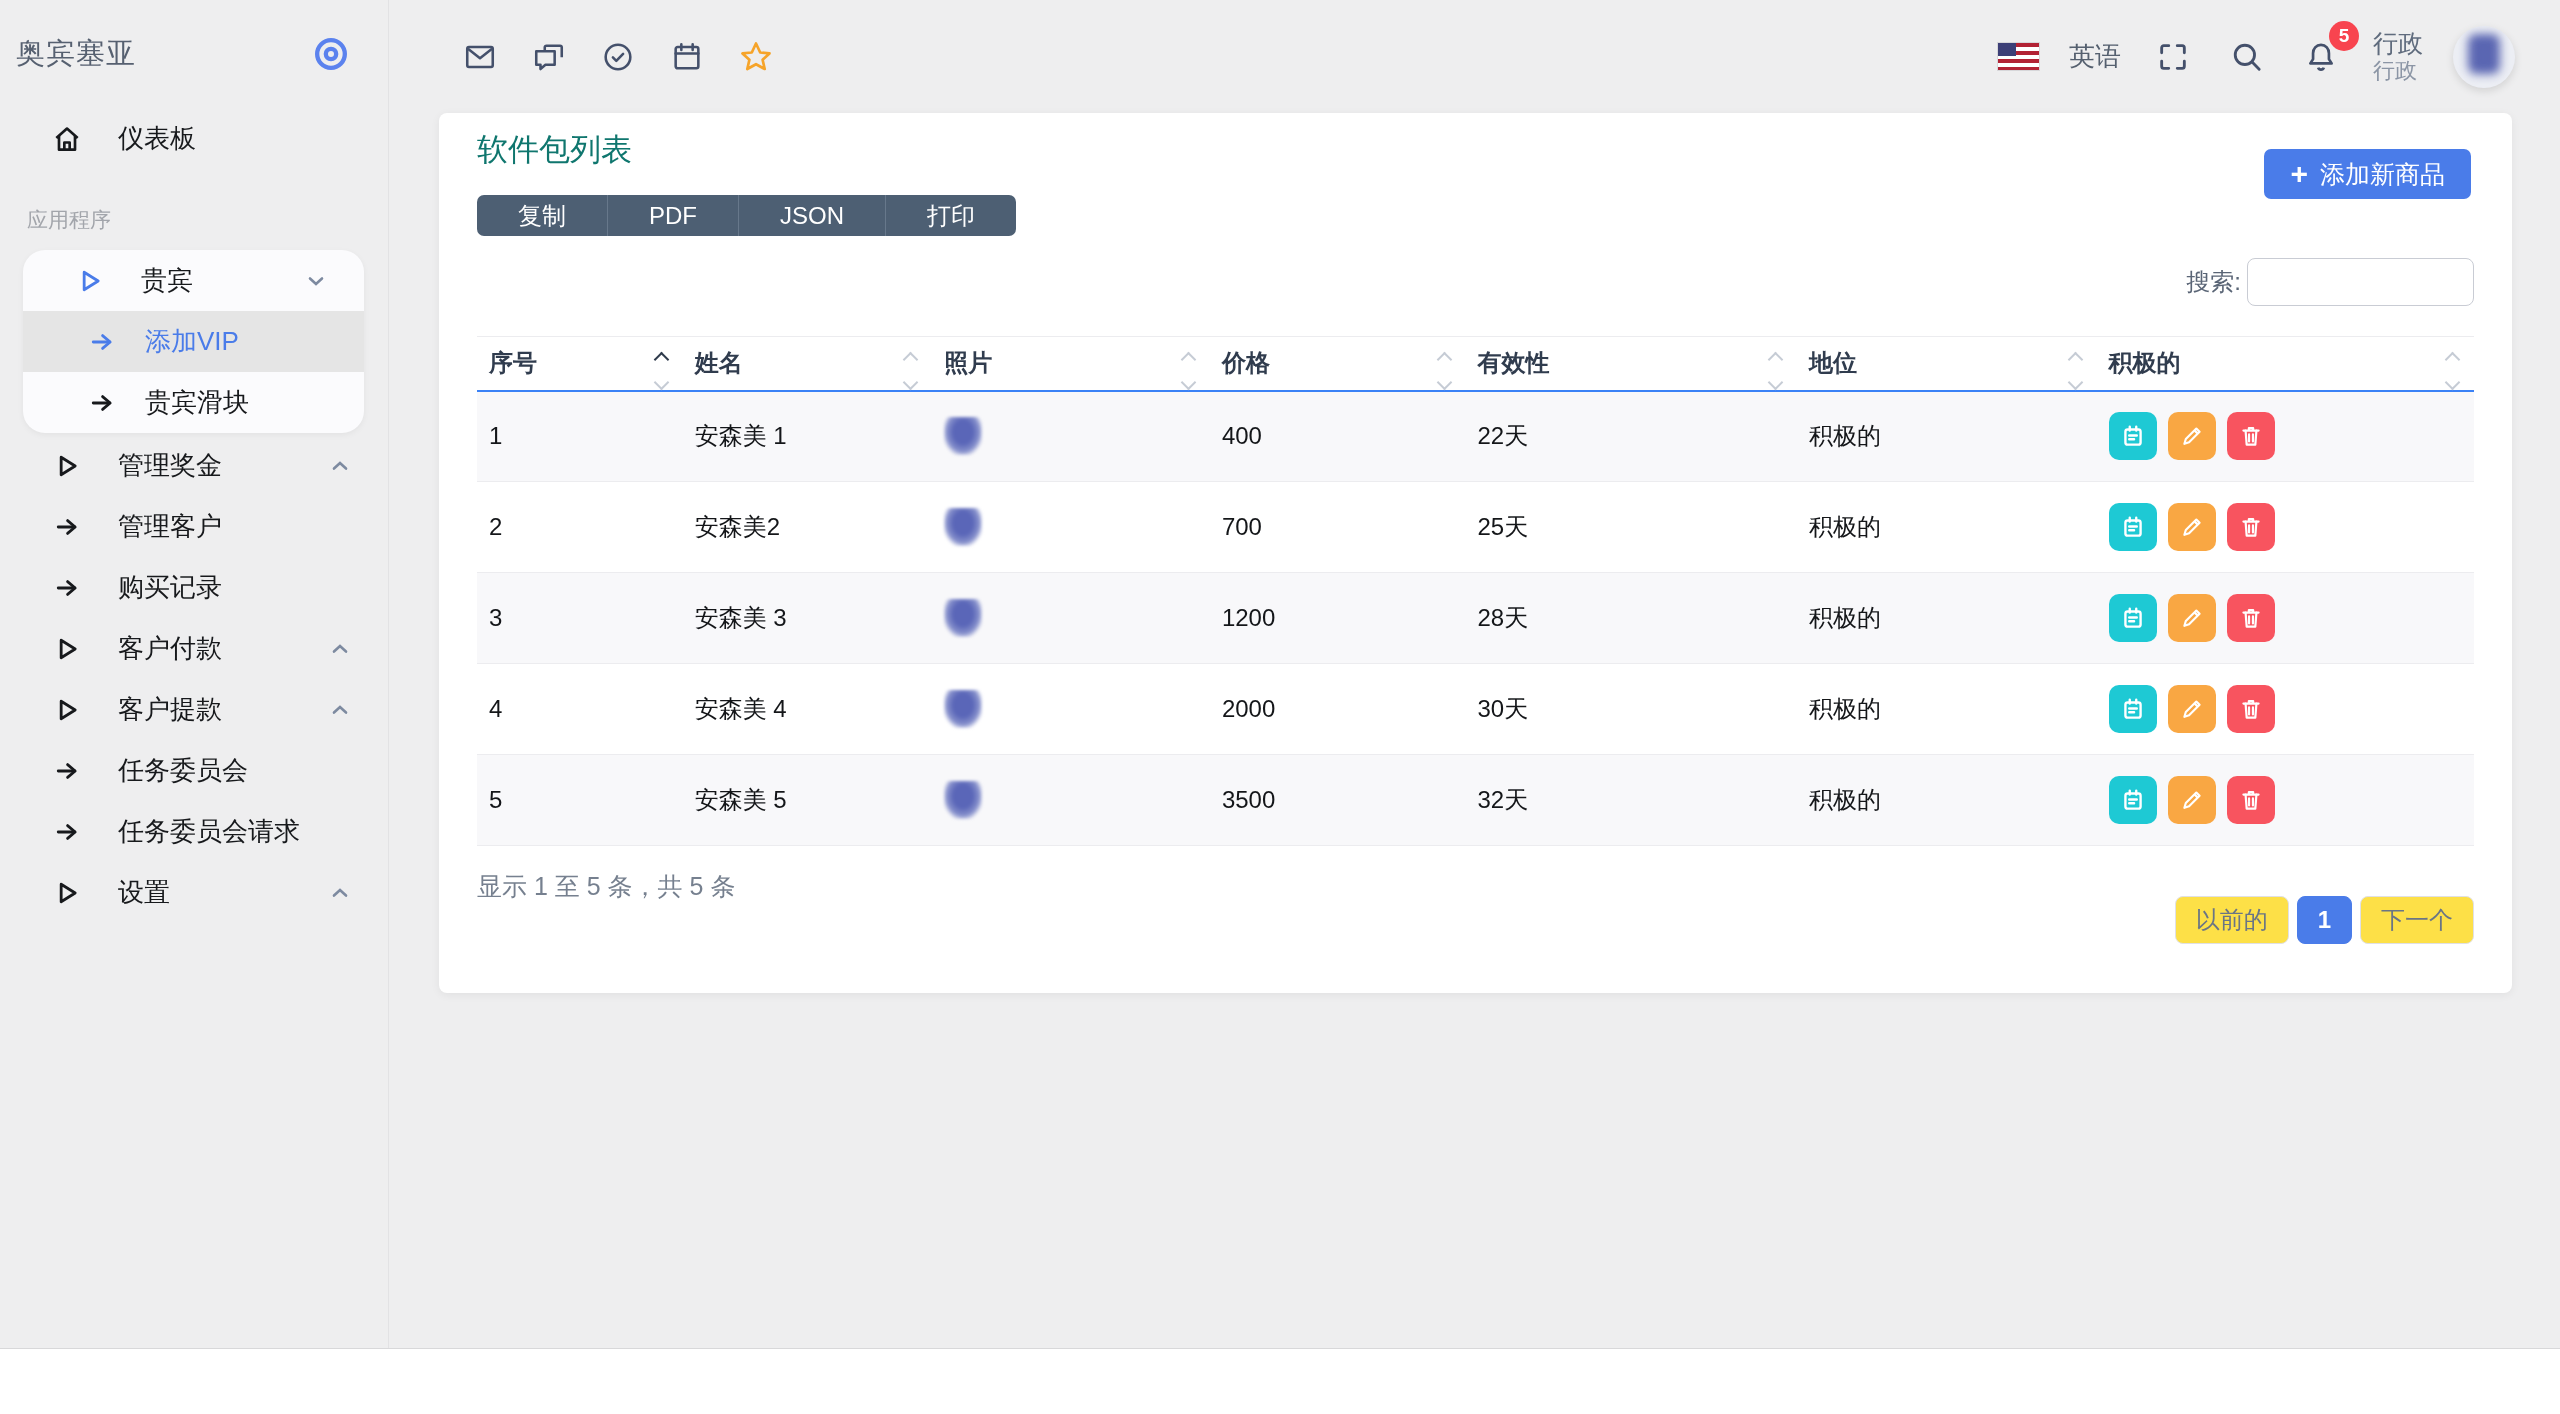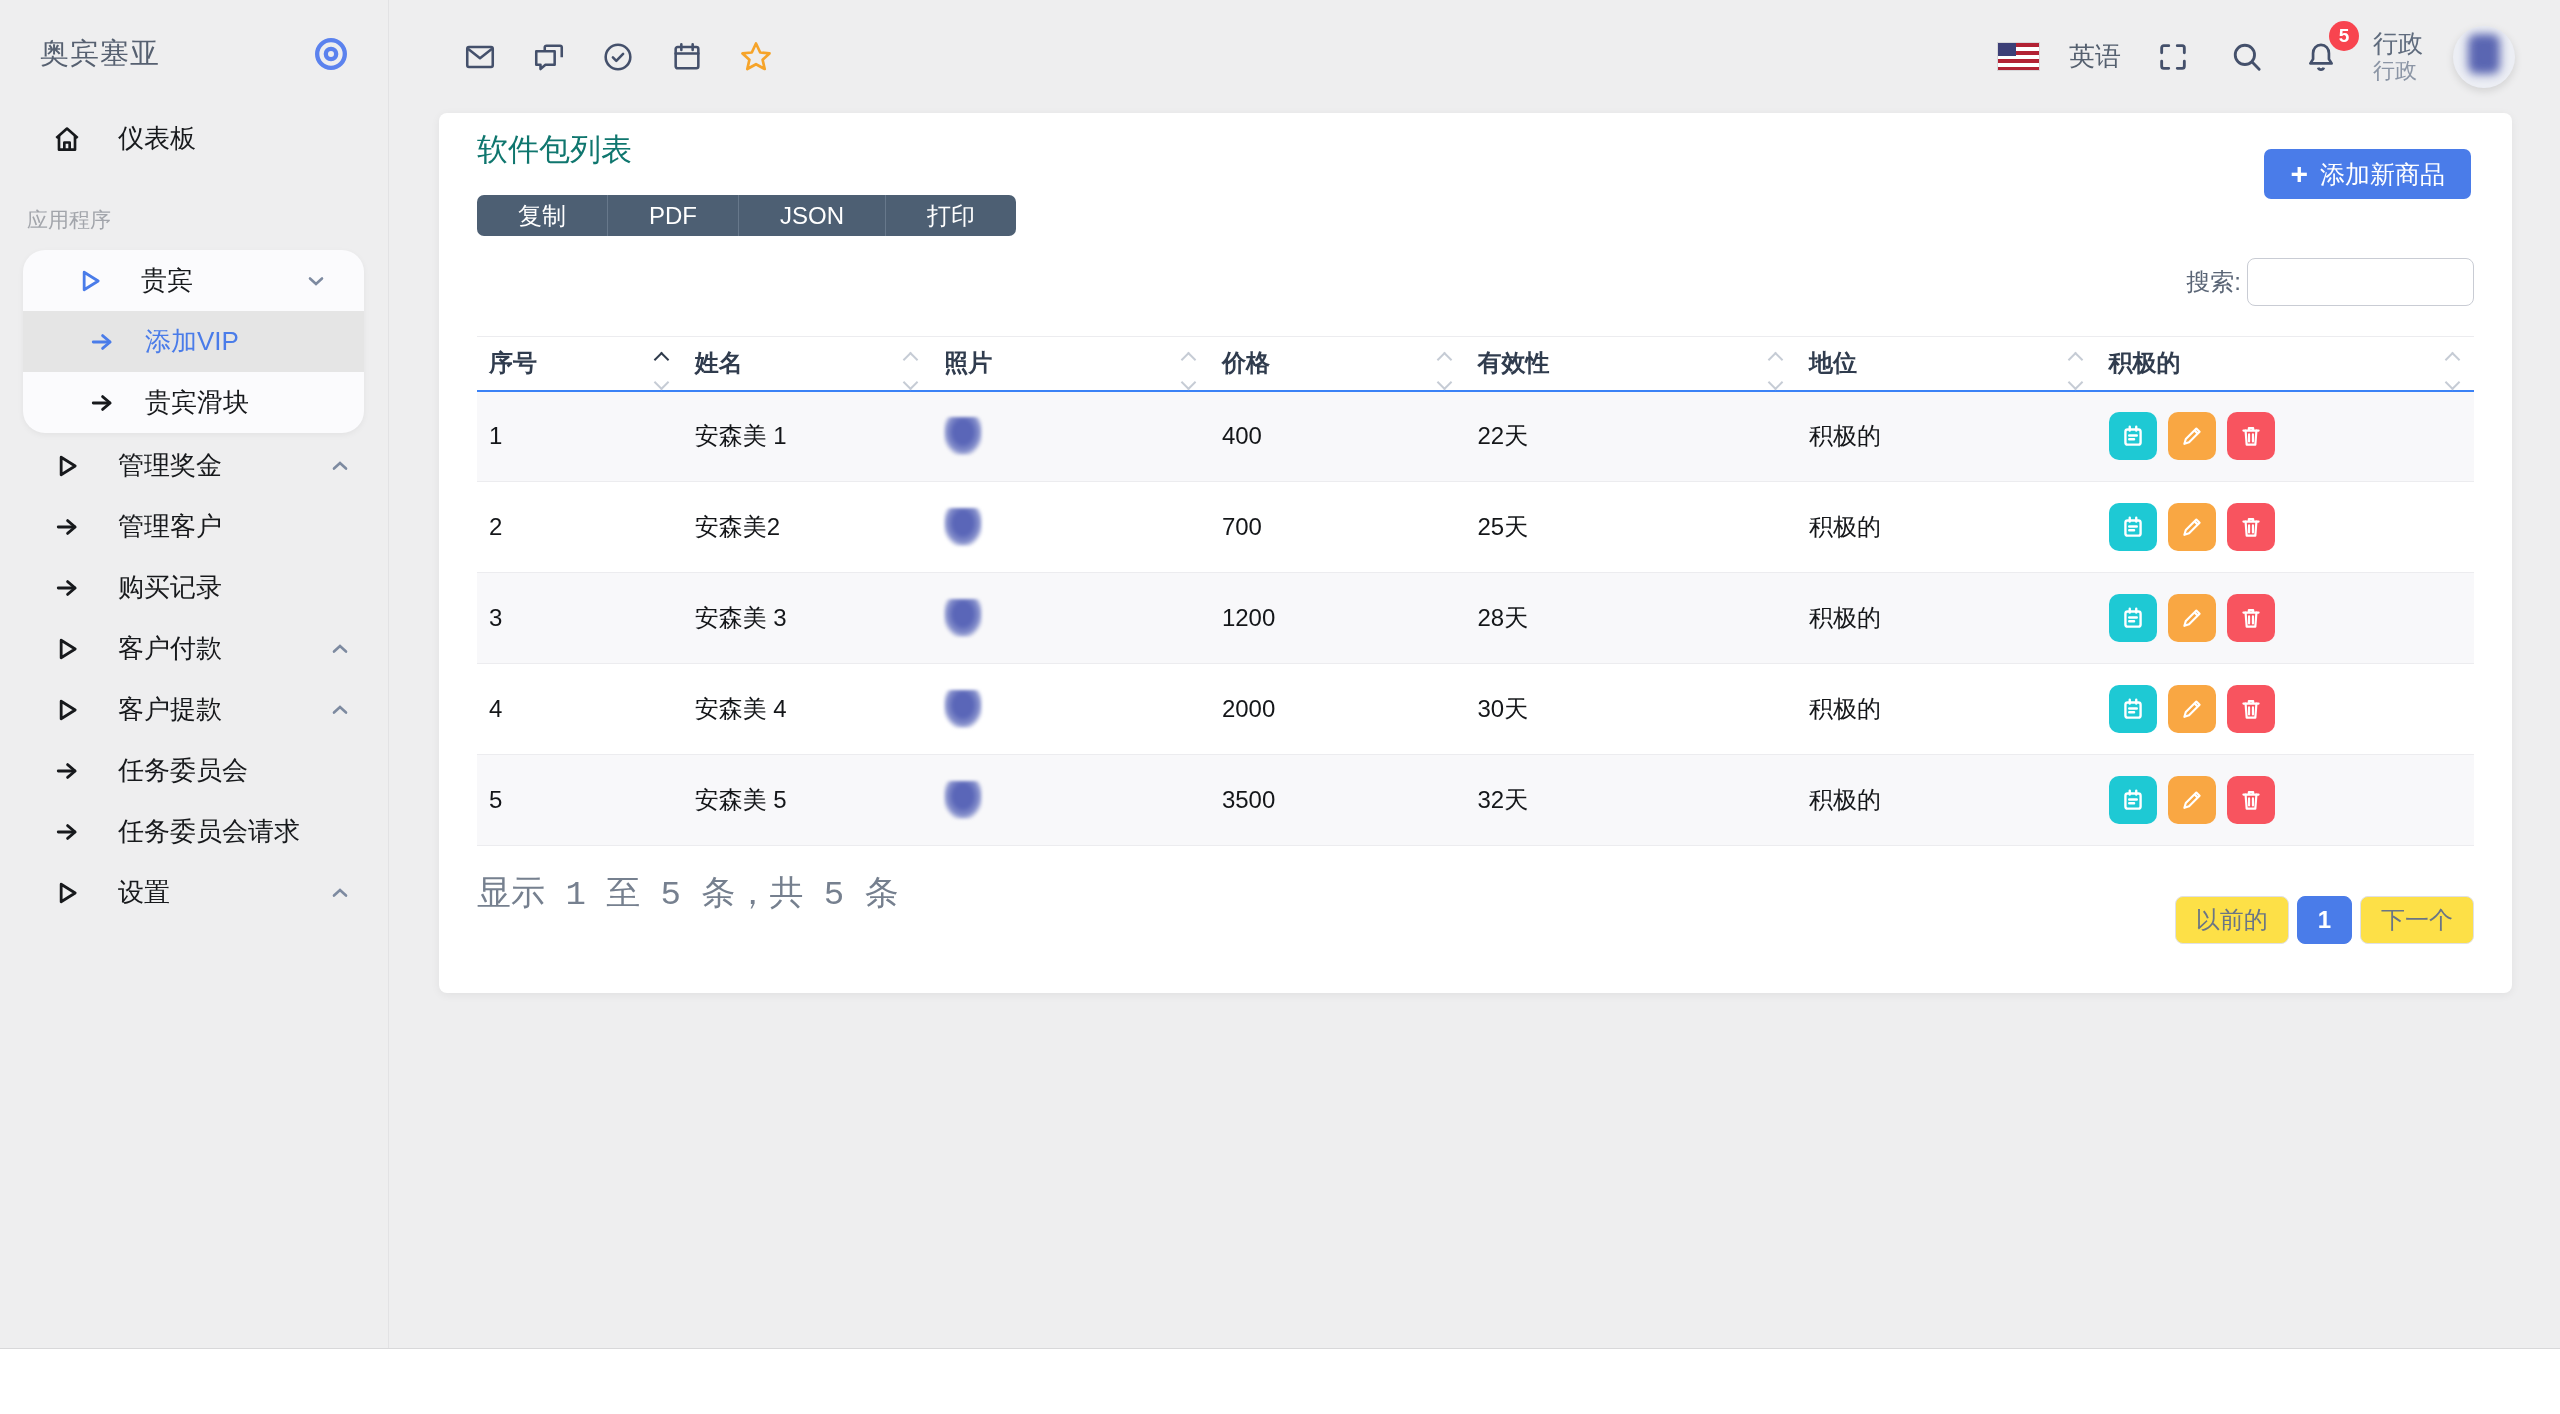--- a/index.html
+++ b/index.html
@@ -3,21 +3,21 @@
 <meta charset="utf-8">
 <style>
   * { margin:0; padding:0; box-sizing:border-box; }
   html,body { width:2560px; height:1414px; }
   body { background:#ffffff; font-family:"Liberation Sans","DejaVu Sans",sans-serif; }
 
   .app { display:flex; width:2560px; height:1349px; background:#eeeeef; border-bottom:1px solid #d8d8da; overflow:hidden; }
 
   
   .sidebar { width:389px; flex-shrink:0; border-right:1px solid #e2e2e4; }
-  .brand-row { height:108px; display:flex; align-items:center; justify-content:space-between; padding:0 34px 0 40px; }
+  .brand-row { height:108px; display:flex; align-items:center; justify-content:space-between; padding:0 34px 0 16px; }
   .brand { font-size:29px; color:#566070; letter-spacing:1px; }
   .target-icon { width:46px; height:46px; color:#5b82ee; display:flex; align-items:center; justify-content:center; cursor:pointer; }
 
   .nav-item { height:61px; display:flex; align-items:center; gap:34px; padding-left:50px; font-size:26px; color:#17191c; cursor:pointer; position:relative; }
   .nav-icon { width:34px; display:flex; justify-content:center; align-items:center; color:#17191c; }
   .nav-icon.blue { color:#4a7ce9; }
   .section-label { height:61px; margin-top:20px; display:flex; align-items:center; padding-left:27px; color:#a2a5ab; font-size:21px; }
 
   .chev-box { margin-left:auto; margin-right:36px; color:#7d8aa0; display:flex; }
 
@@ -74,21 +74,21 @@
   tbody tr:nth-child(odd) { background:#f8f8fa; }
   .photo-thumb { width:38px; height:38px; border-radius:5px; background:radial-gradient(ellipse at 50% 40%, #5a66b8 35%, #8791cc 60%, rgba(255,255,255,0) 78%); filter:blur(1.5px); }
 
   .actions { display:flex; gap:11px; }
   .act-btn { width:48px; height:48px; border:none; border-radius:10px; display:flex; align-items:center; justify-content:center; color:#fff; cursor:pointer; }
   .act-btn.teal   { background:#1ec9d4; }
   .act-btn.orange { background:#f9a743; }
   .act-btn.red    { background:#f8545f; }
 
   .card-footer { display:flex; justify-content:space-between; align-items:flex-start; margin-top:24px; }
-  .summary { font-size:34px; color:#76808f;font-family:Liberation Mono, monospace; }
+  .summary { font-size:25px; color:#76808f; }
   .pagination { display:flex; gap:8px; margin-top:26px; }
   .page-btn { height:48px; padding:0 20px; background:#fde047; border:1px solid #e0e0e4; border-radius:8px; color:#6a7585; font-size:24px; display:flex; align-items:center; cursor:pointer; font-family:inherit; }
   .page-btn.active { background:#4a7ce9; border-color:#4a7ce9; color:#fff; min-width:46px; justify-content:center; font-weight:bold; }
 
   svg { display:block; }
 </style>
 </head>
 <body>
 
 <div class="app">

